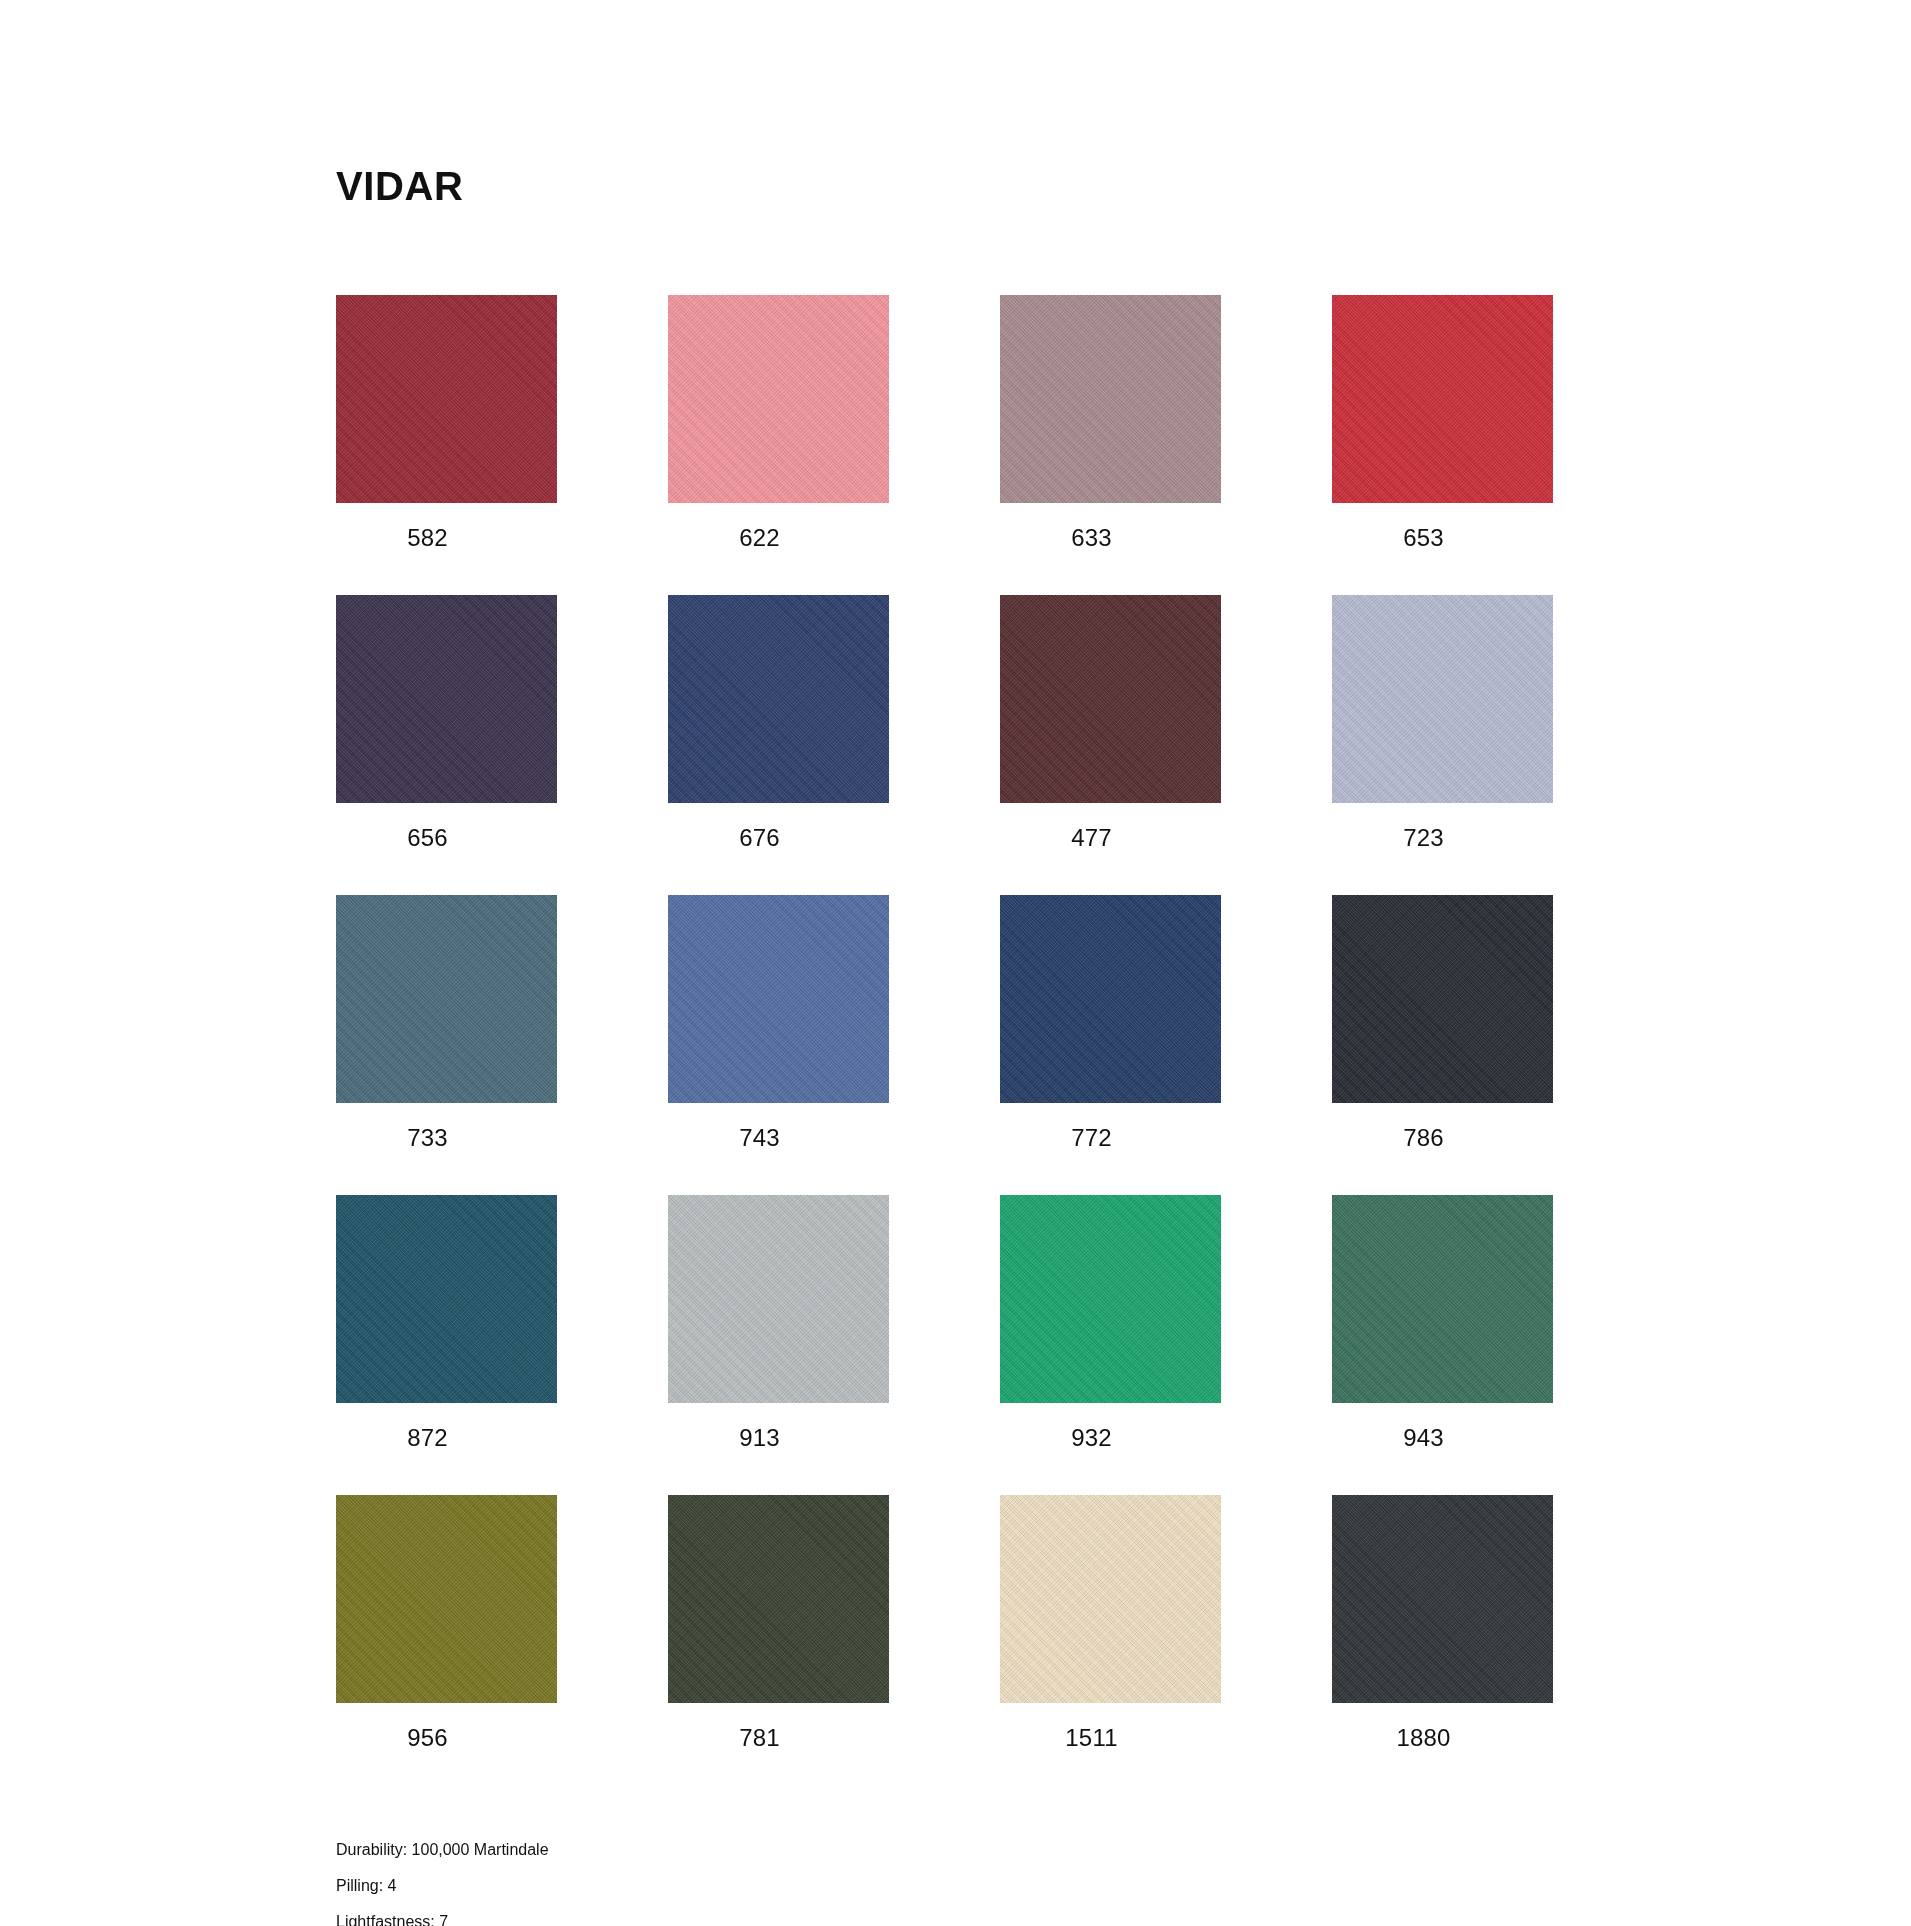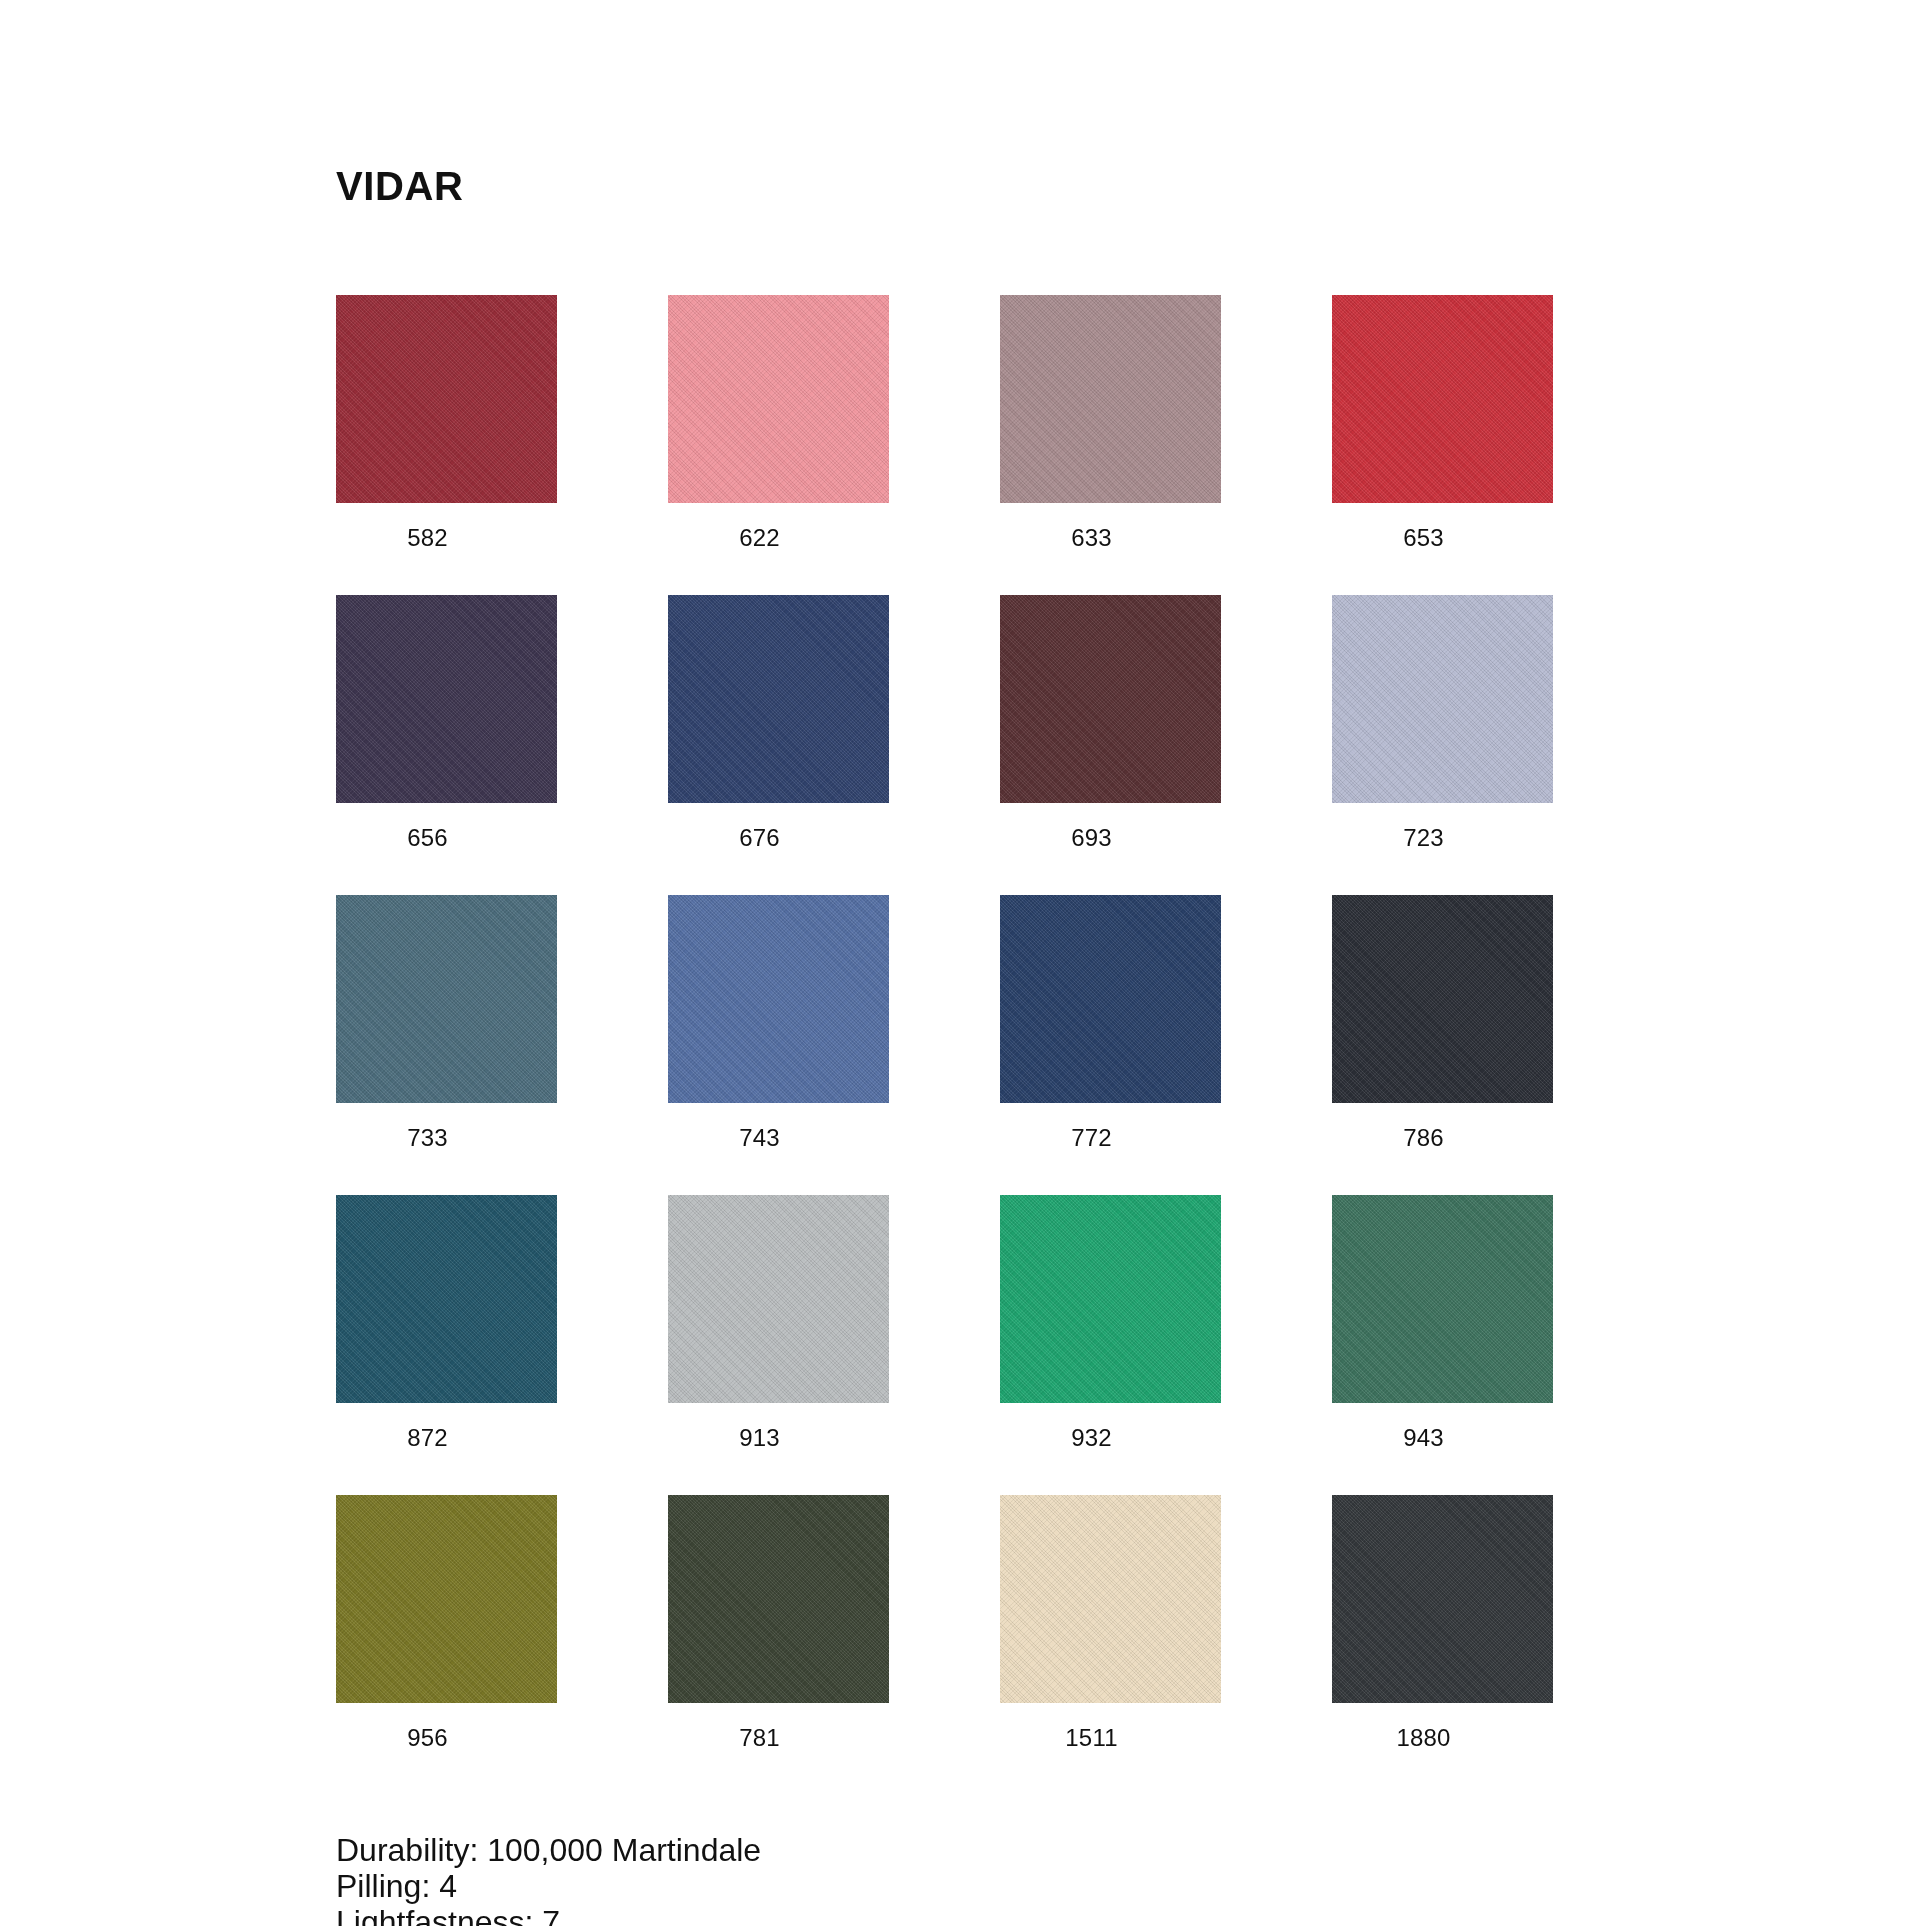--- a/index.html
+++ b/index.html
@@ -107,21 +107,21 @@
     margin-top: 23px;
     color: #111111;
     letter-spacing: 0.2px;
   }
 
   
   .specs {
     margin-top: 37px;
   }
   .spec-line {
-    font-size: 32px;
+    font-size: 16px;
     line-height: 36px;
     color: #111111;
     white-space: nowrap;
   }
 </style>
 </head>
 <body>
 
 <div class="page">
   <div class="content">
@@ -148,21 +148,21 @@
         <div class="swatch-cell">
           <div class="swatch-chip" style="background-color: rgb(45, 36, 64);"></div>
           <span class="swatch-label">656</span>
         </div>
         <div class="swatch-cell">
           <div class="swatch-chip" style="background-color: rgb(31, 50, 96);"></div>
           <span class="swatch-label">676</span>
         </div>
         <div class="swatch-cell">
           <div class="swatch-chip" style="background-color: rgb(74, 32, 35);"></div>
-          <span class="swatch-label">693</span>
+          <span class="swatch-label">477</span>
         </div>
         <div class="swatch-cell">
           <div class="swatch-chip" style="background-color: rgb(175, 180, 204);"></div>
           <span class="swatch-label">723</span>
         </div>
         <div class="swatch-cell">
           <div class="swatch-chip" style="background-color: rgb(61, 96, 113);"></div>
           <span class="swatch-label">733</span>
         </div>
         <div class="swatch-cell">

